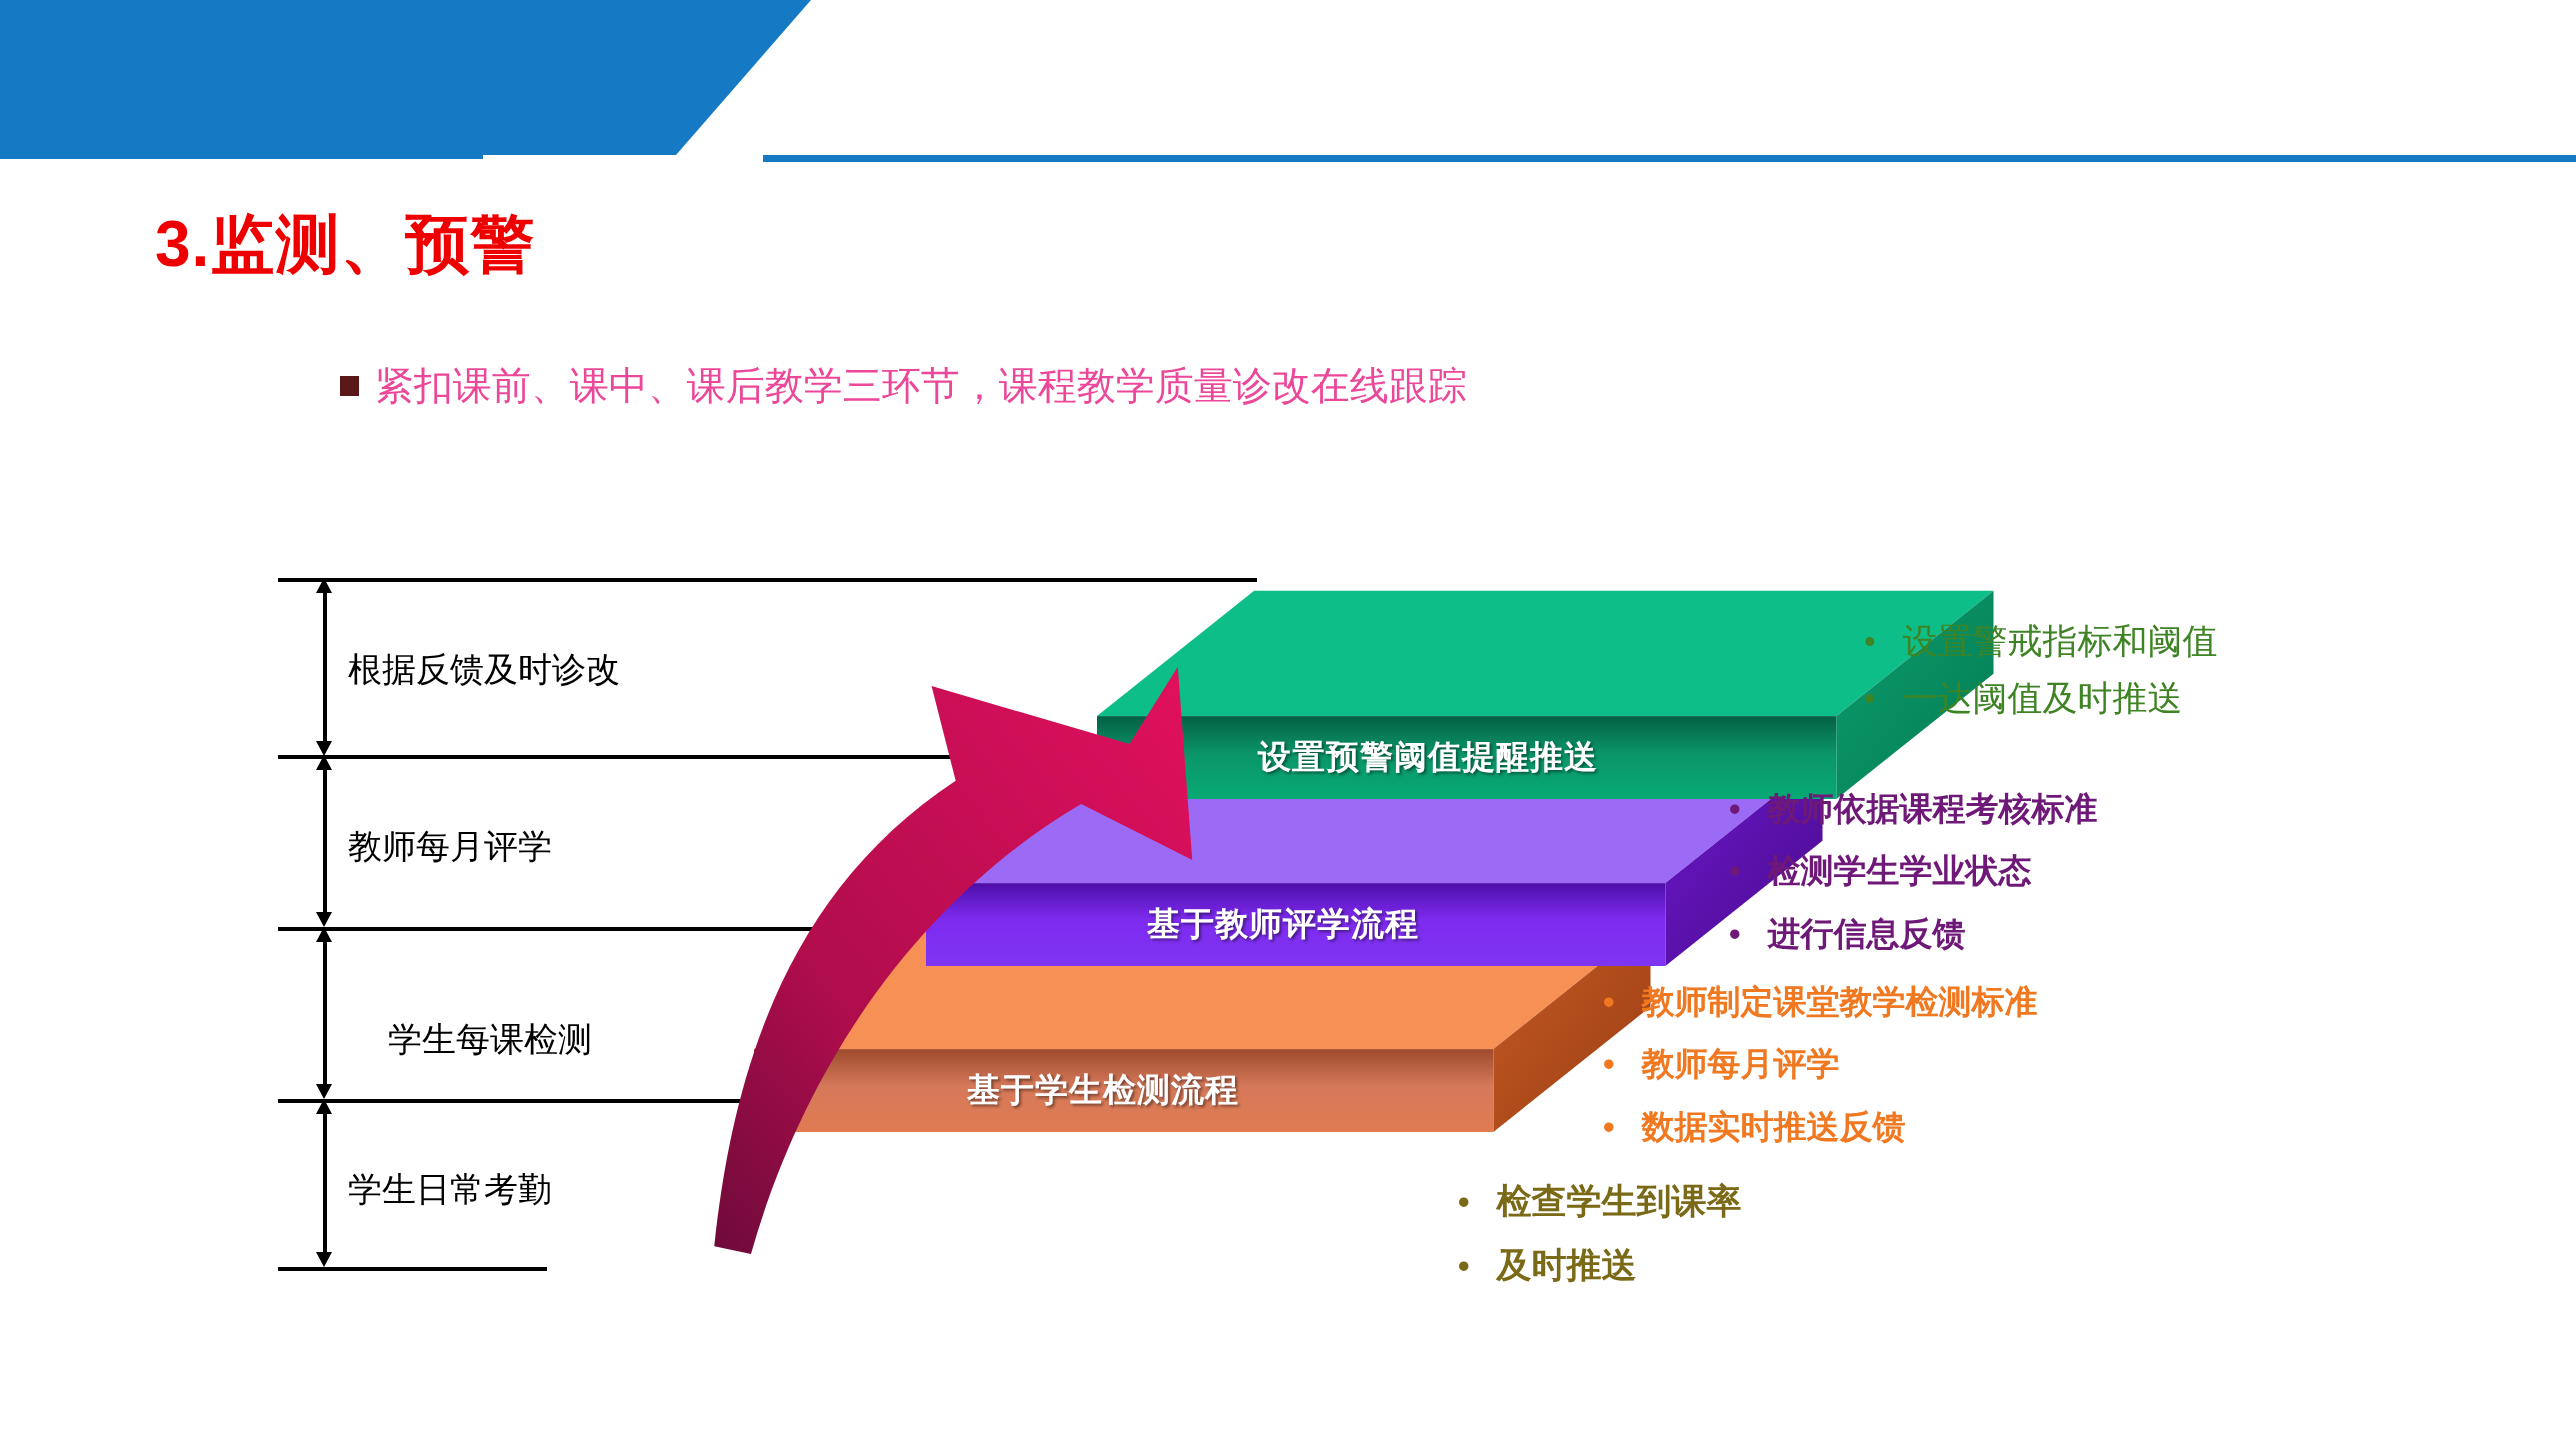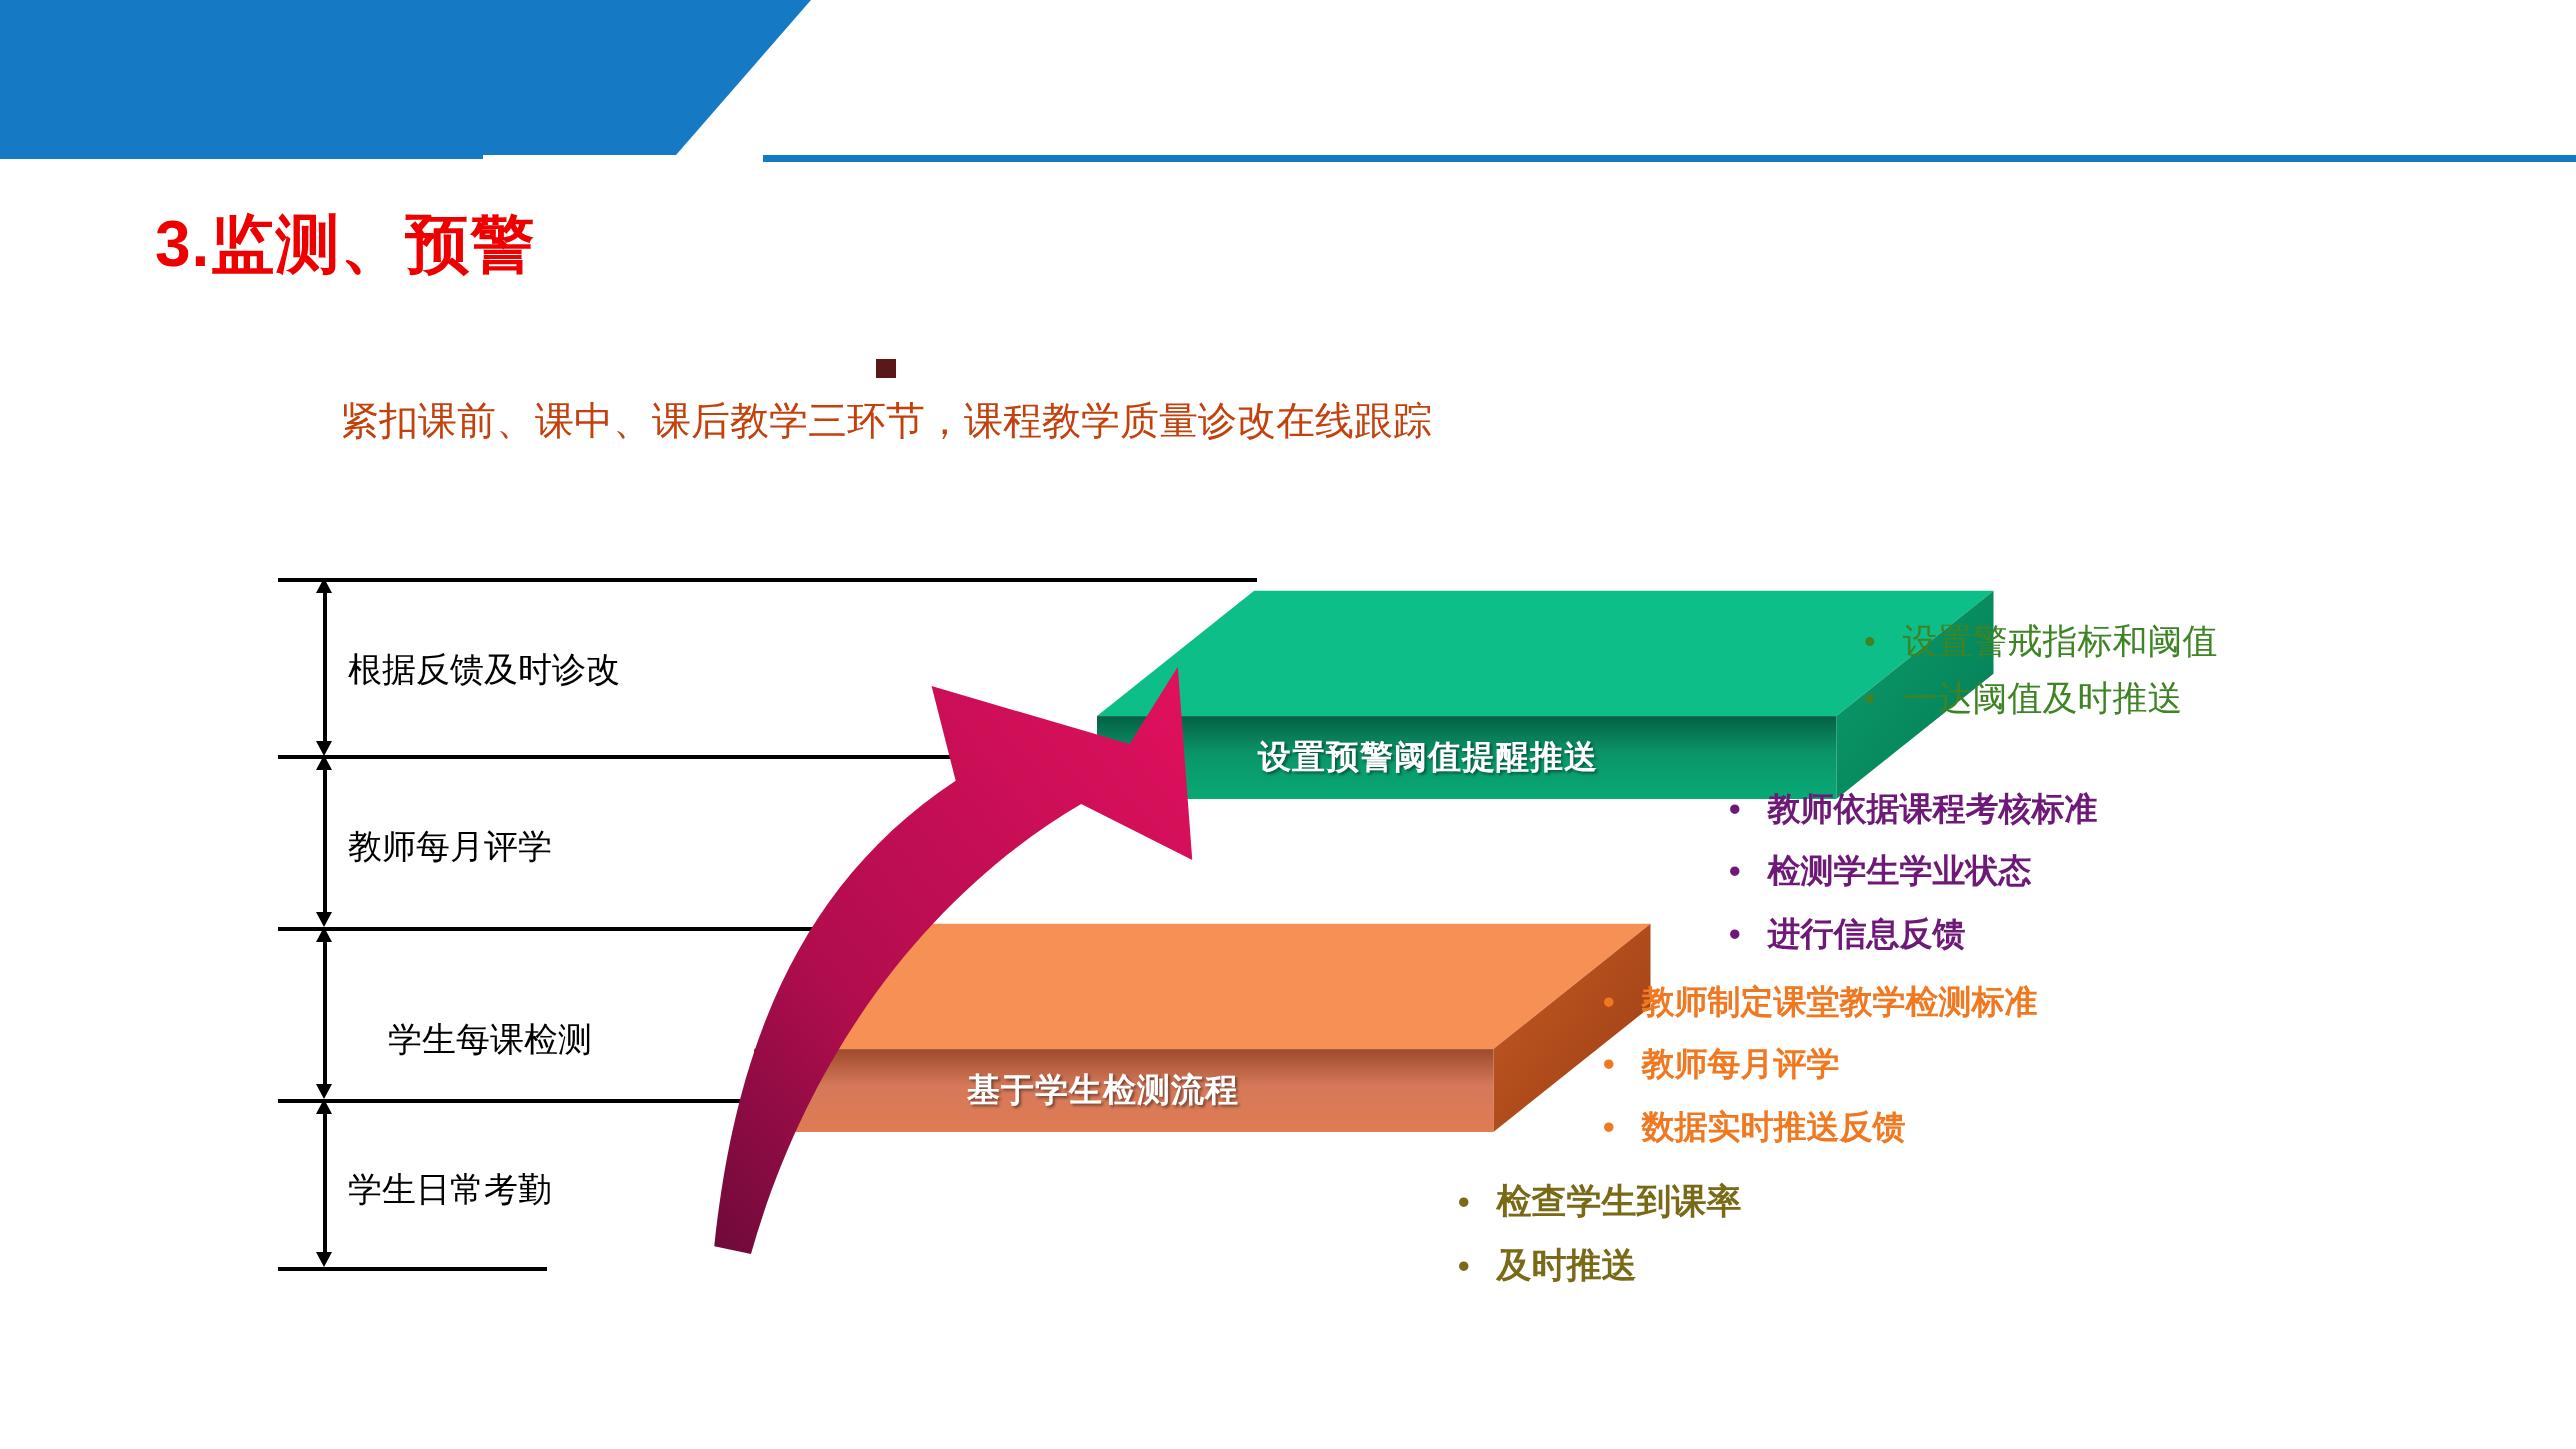--- a/index.html
+++ b/index.html
@@ -62,24 +62,23 @@
     white-space: nowrap;
   }
 
   
   #lead-bullet {
     position: absolute;
     left: 340px; top: 359px;
     display: flex;
     align-items: center;
     gap: 15.5px;
-    color: #c2410c;
+    color: #ec4899;
     font-size: 39px;
     white-space: nowrap;
-    flex-direction: column;
   }
   #lead-bullet .sq {
     width: 19.3px; height: 19.3px;
     background: #5A1818;
     flex: none;
   }
 
   
   #diagram {
     position: absolute;
@@ -240,20 +239,39 @@
           <stop offset="100%" stop-color="#9C3E13"></stop>
         </linearGradient>
       </defs>
       <polygon points="0,136 163,6 930,6 767,136" fill="#F79055"></polygon>
       <polygon points="767,136 930,6 930,92 767,222" fill="url(#org-side)"></polygon>
       <rect x="0" y="136" width="767" height="86" fill="url(#org-front)"></rect>
     </svg>
     <div class="slab-label" style="position:absolute; left:214px; top:150px;text-align:center;">基于学生检测流程</div>
   </div>
 
+  <div class="slab" style="left:925px; top:211px; width:966px; height:241px;">
+    <svg width="966" height="241" style="position:absolute;left:0;top:0;" viewBox="0 0 1000 250">
+      <defs>
+        <linearGradient id="pur-front" x1="0" y1="0" x2="0" y2="1">
+          <stop offset="0%" stop-color="#4D0FA8"></stop>
+          <stop offset="45%" stop-color="#7E2BF0"></stop>
+          <stop offset="100%" stop-color="#7E35F0"></stop>
+        </linearGradient>
+        <linearGradient id="pur-side" x1="0" y1="0" x2="1" y2="1">
+          <stop offset="0%" stop-color="#6A17C9"></stop>
+          <stop offset="100%" stop-color="#4A0C8E"></stop>
+        </linearGradient>
+      </defs>
+      <polygon points="0,136 163,6 930,6 767,136" fill="#9B6BF5"></polygon>
+      <polygon points="767,136 930,6 930,92 767,222" fill="url(#pur-side)"></polygon>
+      <rect x="0" y="136" width="767" height="86" fill="url(#pur-front)"></rect>
+    </svg>
+    <div class="slab-label" style="position:absolute; left:222px; top:150px;">基于教师评学流程</div>
+  </div>
 
   <div class="slab" style="left:1096px; top:44px; width:966px; height:241px;">
     <svg width="966" height="241" style="position:absolute;left:0;top:0;" viewBox="0 0 1000 250">
       <defs>
         <linearGradient id="grn-front" x1="0" y1="0" x2="0" y2="1">
           <stop offset="0%" stop-color="#046044"></stop>
           <stop offset="45%" stop-color="#0B9569"></stop>
           <stop offset="100%" stop-color="#07A974"></stop>
         </linearGradient>
         <linearGradient id="grn-side" x1="0" y1="0" x2="1" y2="1">

